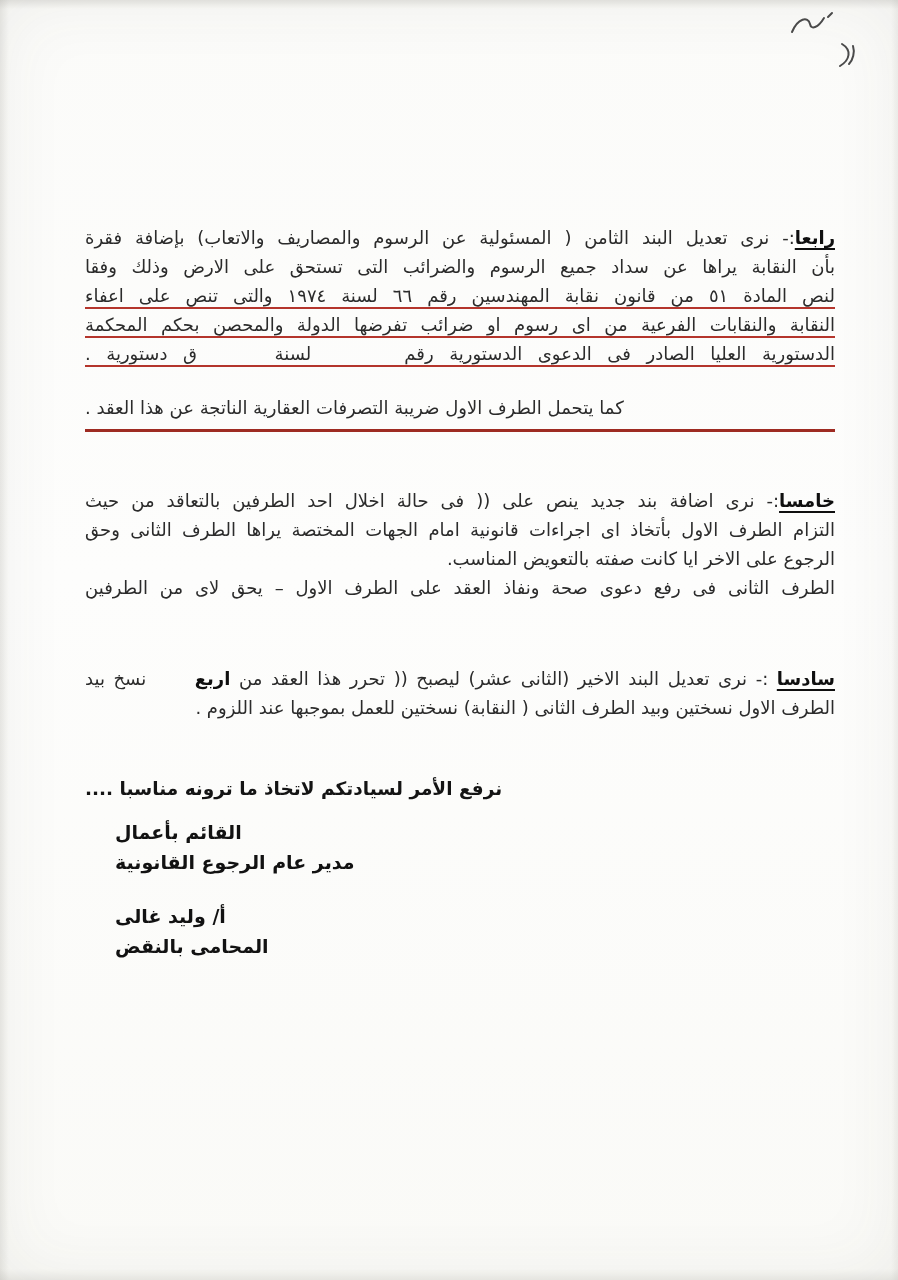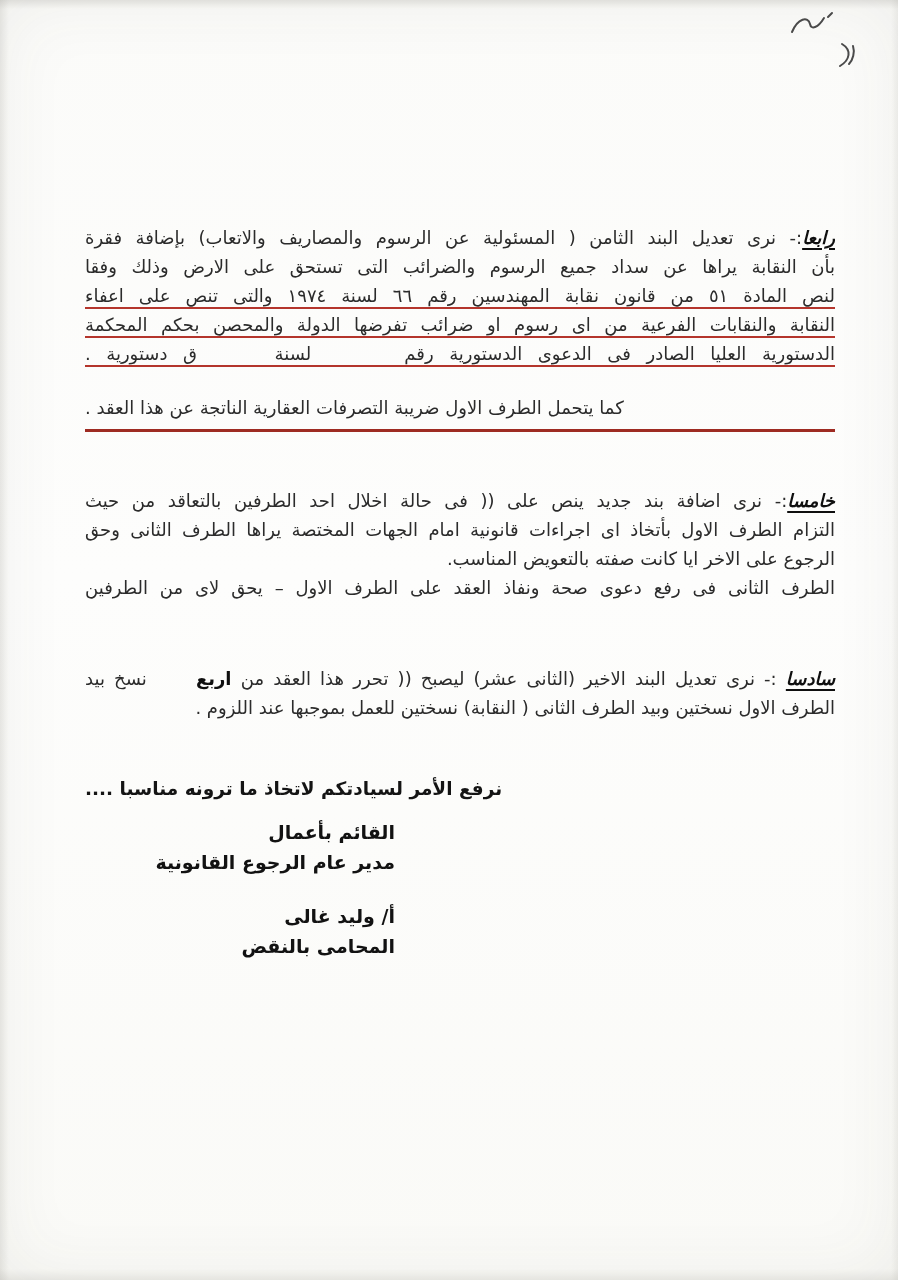--- a/index.html
+++ b/index.html
@@ -36,21 +36,20 @@
     line-height:29px;
   }
   .line { display:block; min-height:29px; }
   .jline { text-align:justify; text-align-last:justify; }
   .heading {
     font-weight:bold;
     color:#0f0f0f;
     text-decoration:underline;
     text-decoration-thickness:2px;
     text-underline-offset:4px;
-    font-style:italic;
   }
   .bold-word { font-weight:bold; color:#0f0f0f;margin-left:40px; }
   .redline {
     background-image:linear-gradient(#b4352c,#b4352c);
     background-repeat:no-repeat;
     background-size:100% 2px;
     background-position:0 26px;
   }
   .note-line {
     margin-top:25px;
@@ -64,21 +63,21 @@
     margin-top:52px;
     text-align:left;
     font-weight:bold;
     font-size:18.5px;
     color:#141414;
   }
   .sig-block {
     width:280px;
     margin-top:14px;
     margin-right:440px;
-    text-align:right;
+    text-align:left;
   }
   .name-block { margin-top:24px; }
   .sig-line {
     font-weight:bold;
     font-size:19px;
     line-height:30px;
     color:#121212;
   }
 </style>
 </head>

